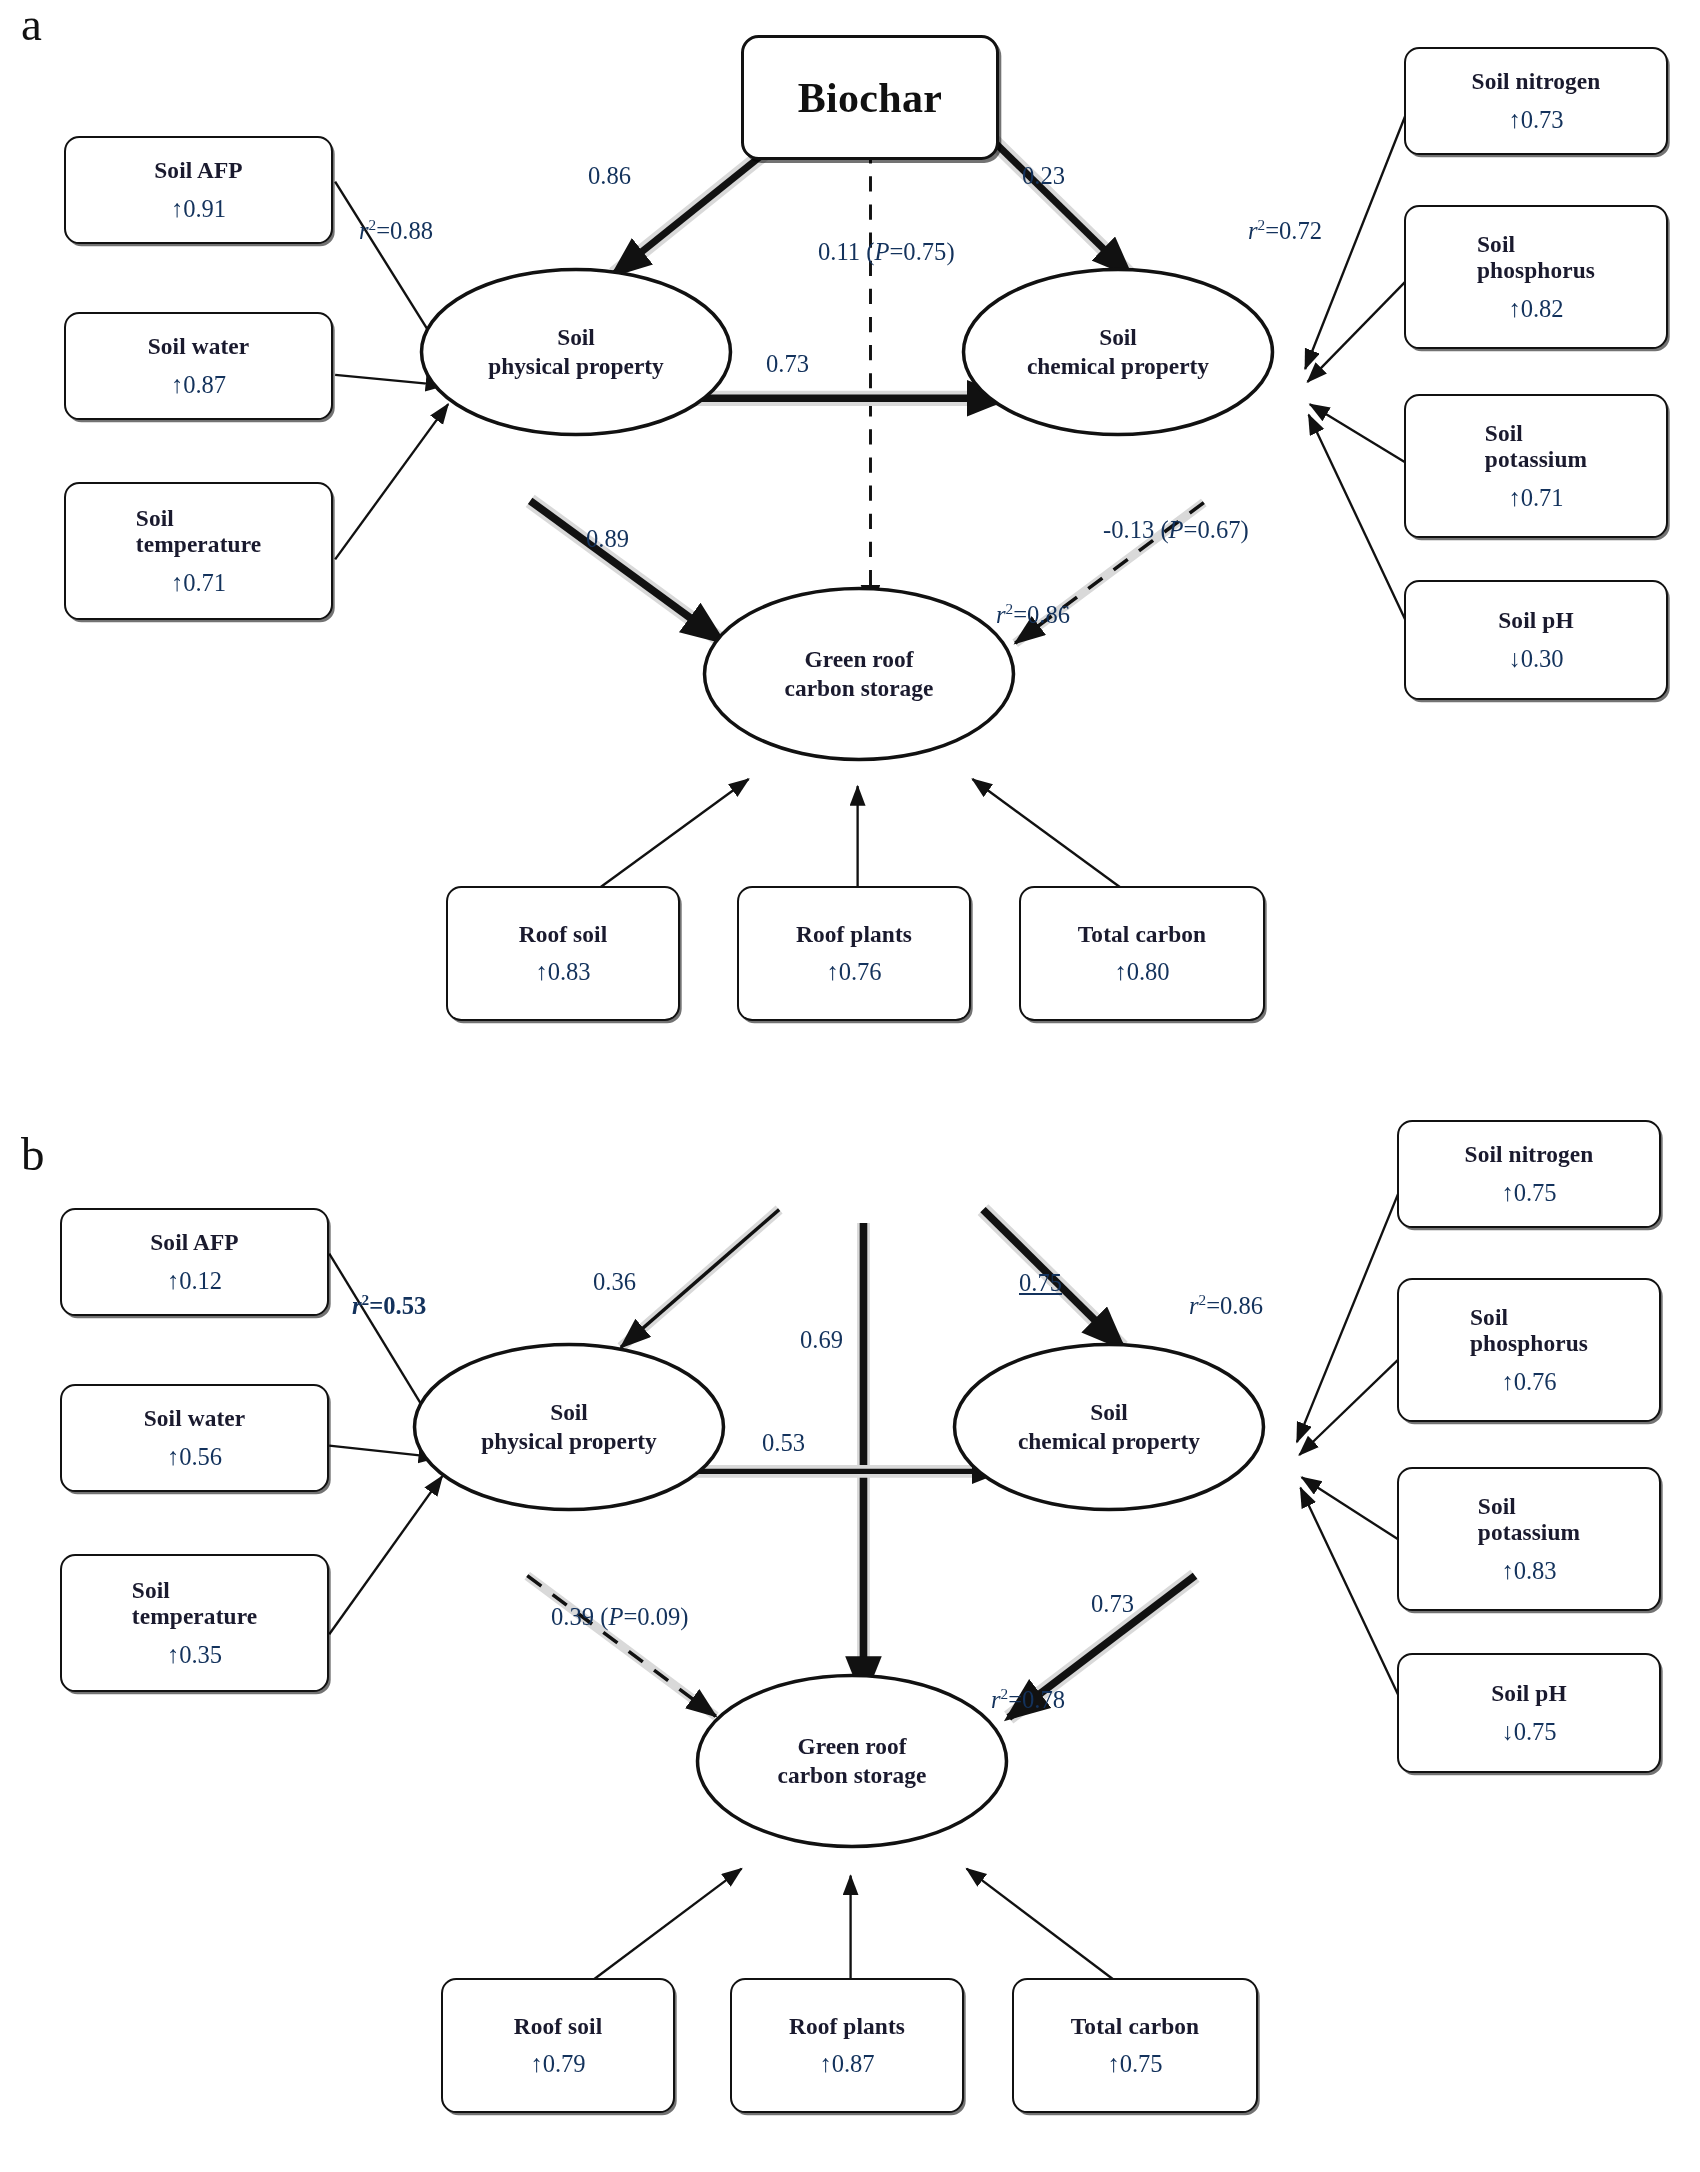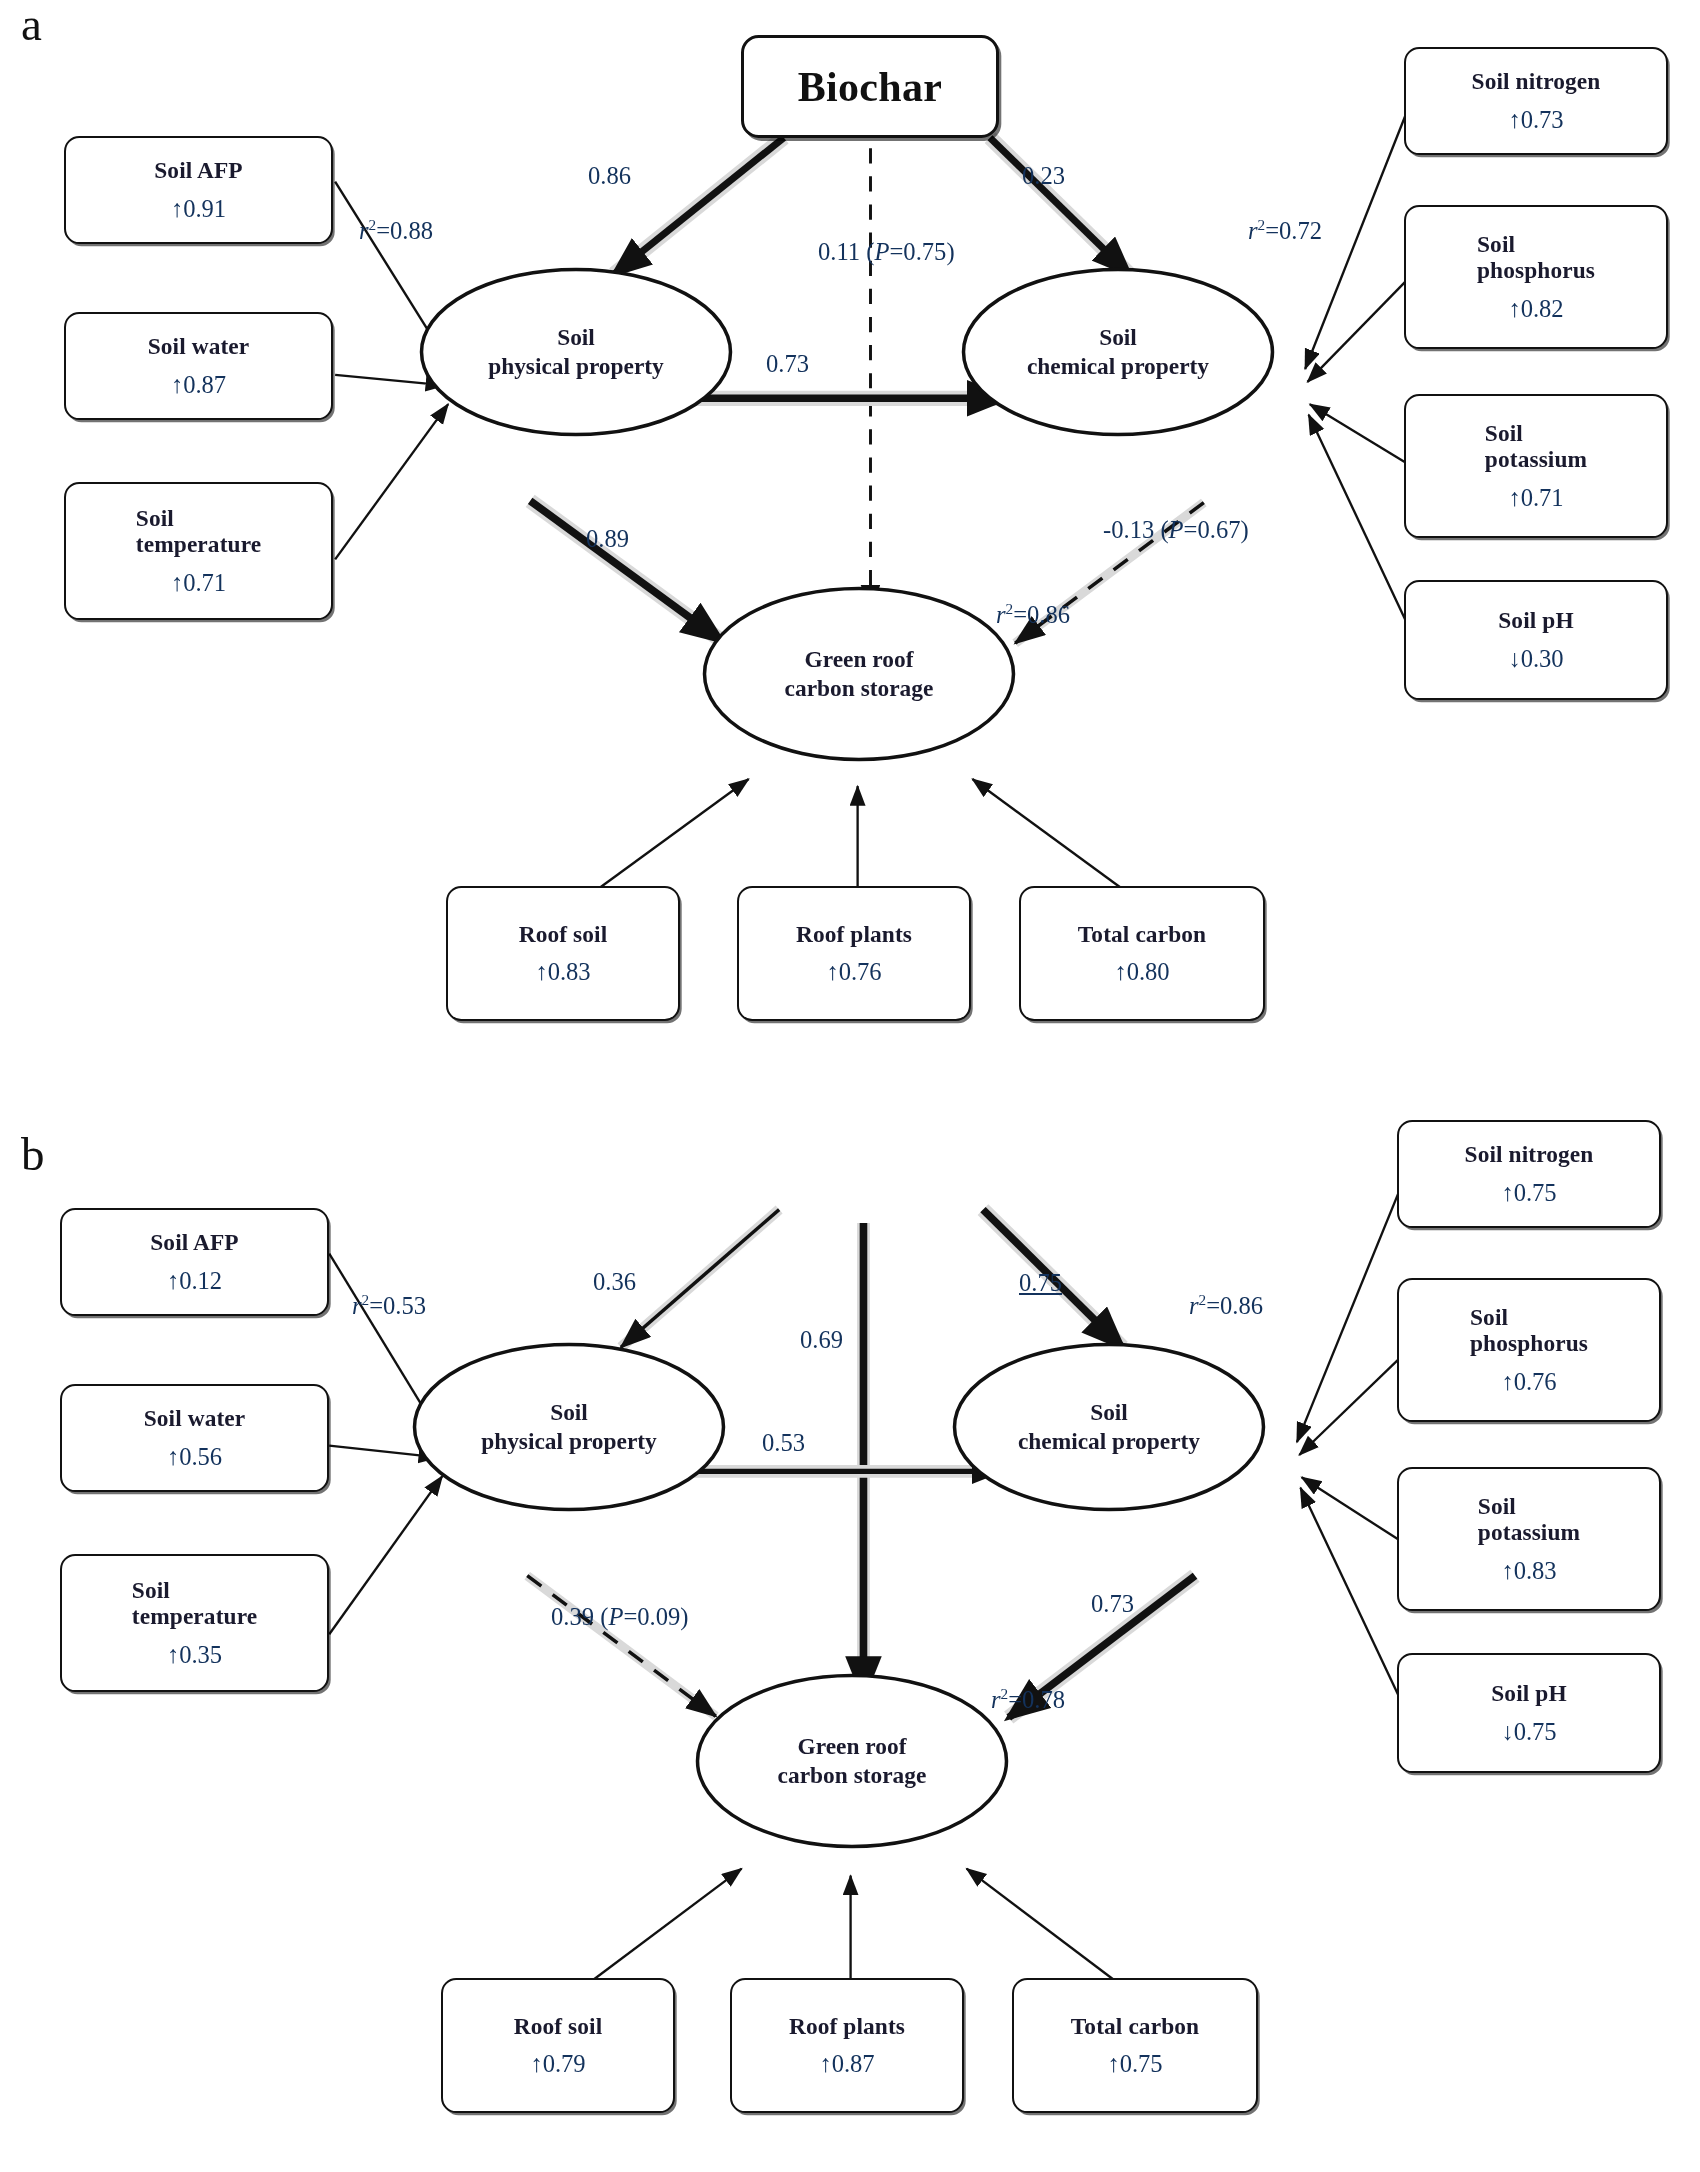--- a/index.html
+++ b/index.html
@@ -104,21 +104,21 @@
     <path d="M1062,680 L1718,680" stroke="#d9d9d9" stroke-width="26" fill="none"></path>
     <path d="M1062,680 L1718,680" stroke="#111" stroke-width="13" fill="none" marker-end="url(#ahFat)"></path>
 
     <path d="M905,855 L1232,1094" stroke="#d9d9d9" stroke-width="26" fill="none"></path>
     <path d="M905,855 L1232,1094" stroke="#111" stroke-width="13" fill="none" marker-end="url(#ahFat)"></path>
 
     <path d="M2055,858 L1733,1098" stroke="#d9d9d9" stroke-width="16" fill="none"></path>
     <path d="M2055,858 L1733,1098" stroke="#111" stroke-width="6" fill="none" stroke-dasharray="30 24" marker-end="url(#ahThin)"></path>
   </svg>
 
-  <div class="driver" style="left:741px;top:35px;width:258px;height:103px;">
+  <div class="driver" style="left:741px;top:35px;width:258px;height:125px;">
     <span class="dlbl">Biochar</span>
   </div>
 
   <div class="lat" style="left:418px;top:267px;width:316px;height:170px;">
     <svg width="316" height="170" viewBox="0 0 540 290">
       <ellipse cx="270" cy="145" rx="264" ry="141" fill="#fff" stroke="#111" stroke-width="6"></ellipse>
     </svg>
     <span class="lbl">Soil<br>physical property</span>
   </div>
 
@@ -297,18 +297,18 @@
     <span class="val">↑0.75</span>
   </div>
 
   <div class="lab" style="left:593px;top:1270px;">0.36</div>
   <div class="lab" style="left:1019px;top:1271px;text-decoration:underline;">0.75</div>
   <div class="lab" style="left:800px;top:1328px;">0.69</div>
   <div class="lab" style="left:762px;top:1431px;">0.53</div>
   <div class="lab" style="left:551px;top:1605px;">0.39 (<span class="it">P</span>=0.09)</div>
   <div class="lab" style="left:1091px;top:1592px;">0.73</div>
 
-  <div class="lab r2" style="left:352px;top:1292px;"><span class="it">r</span><sup>2</sup>=0.53</div>
+  <div class="lab r2" style="left:352px;top:1292px;font-weight:bold;"><span class="it">r</span><sup>2</sup>=0.53</div>
   <div class="lab r2" style="left:1189px;top:1292px;"><span class="it">r</span><sup>2</sup>=0.86</div>
   <div class="lab r2" style="left:991px;top:1686px;"><span class="it">r</span><sup>2</sup>=0.78</div>
 
 </div>
 
 
 </body></html>

